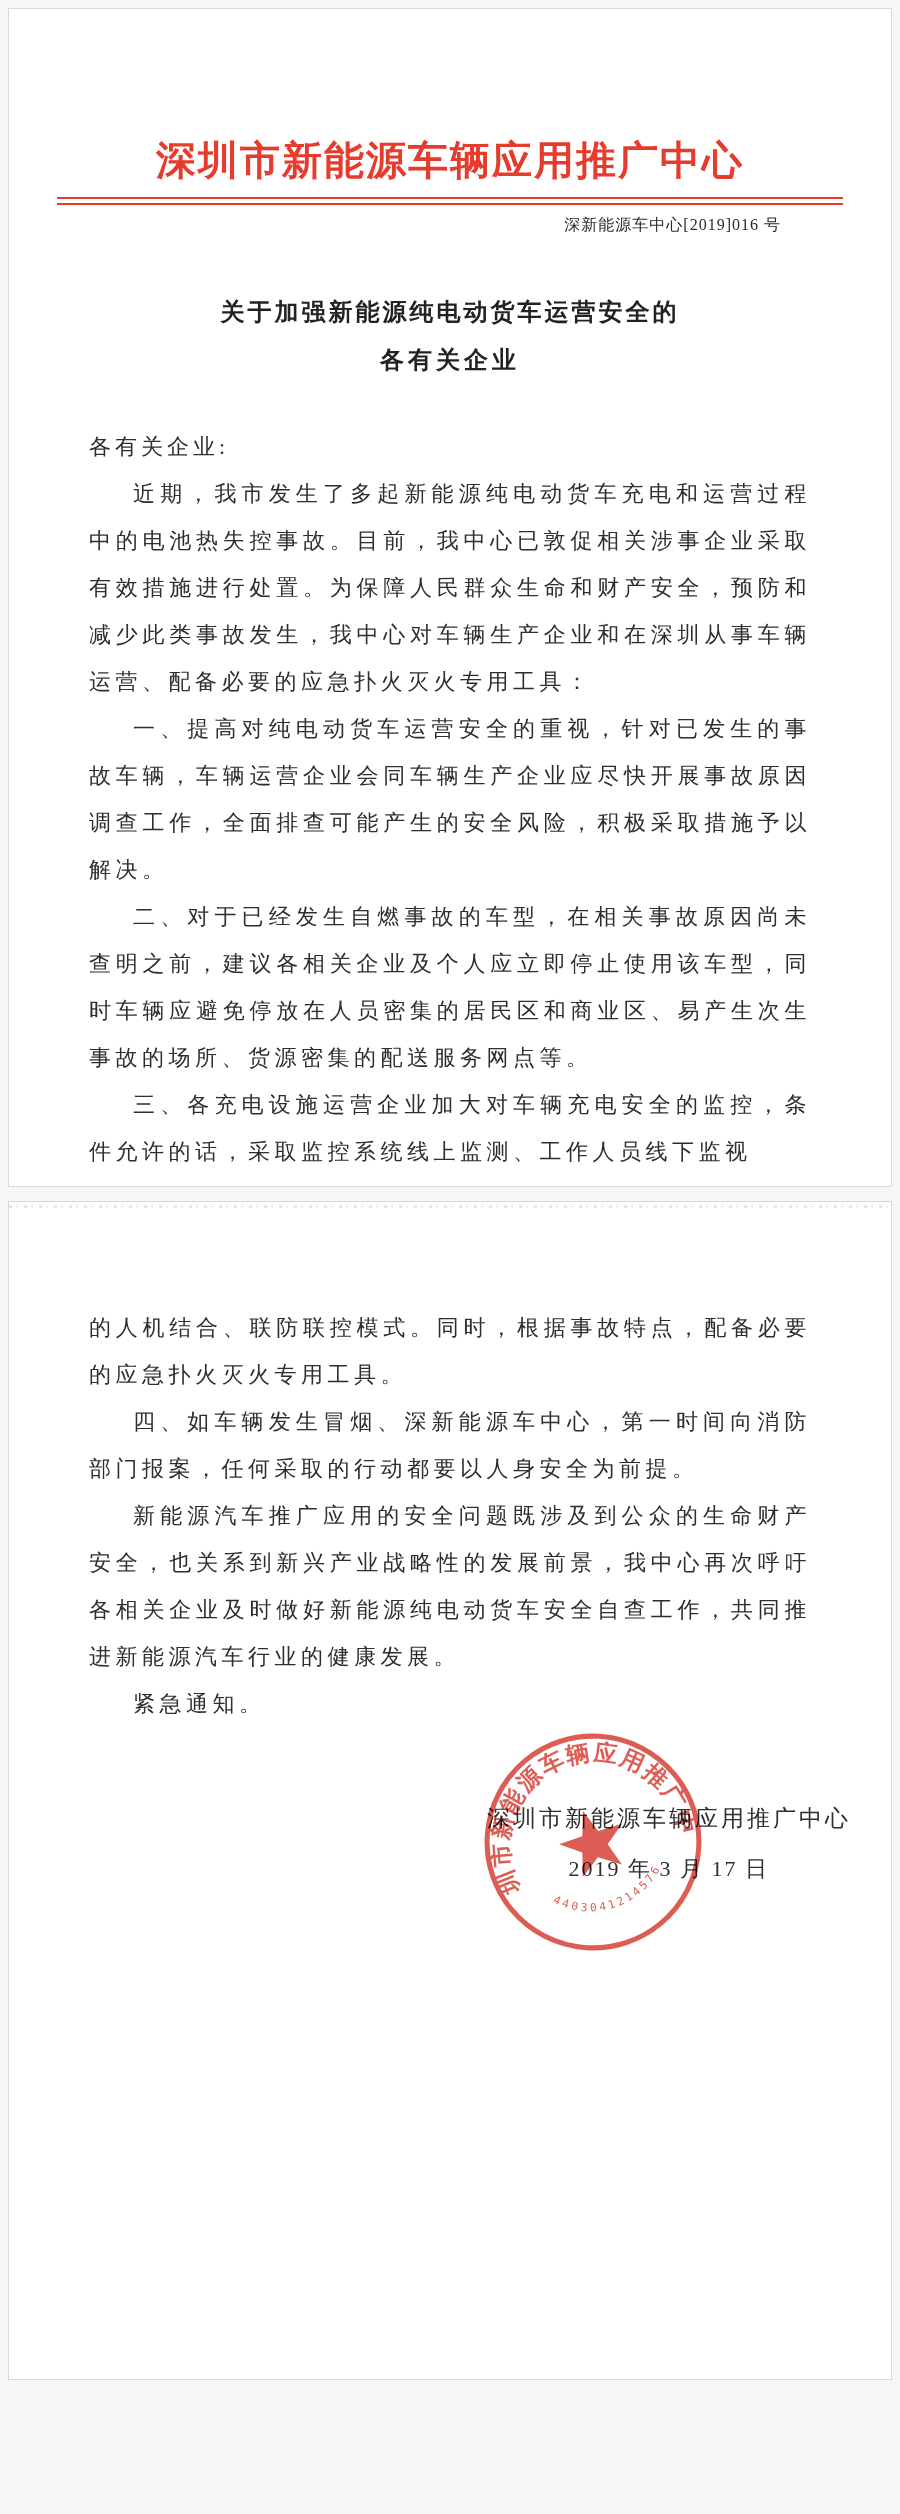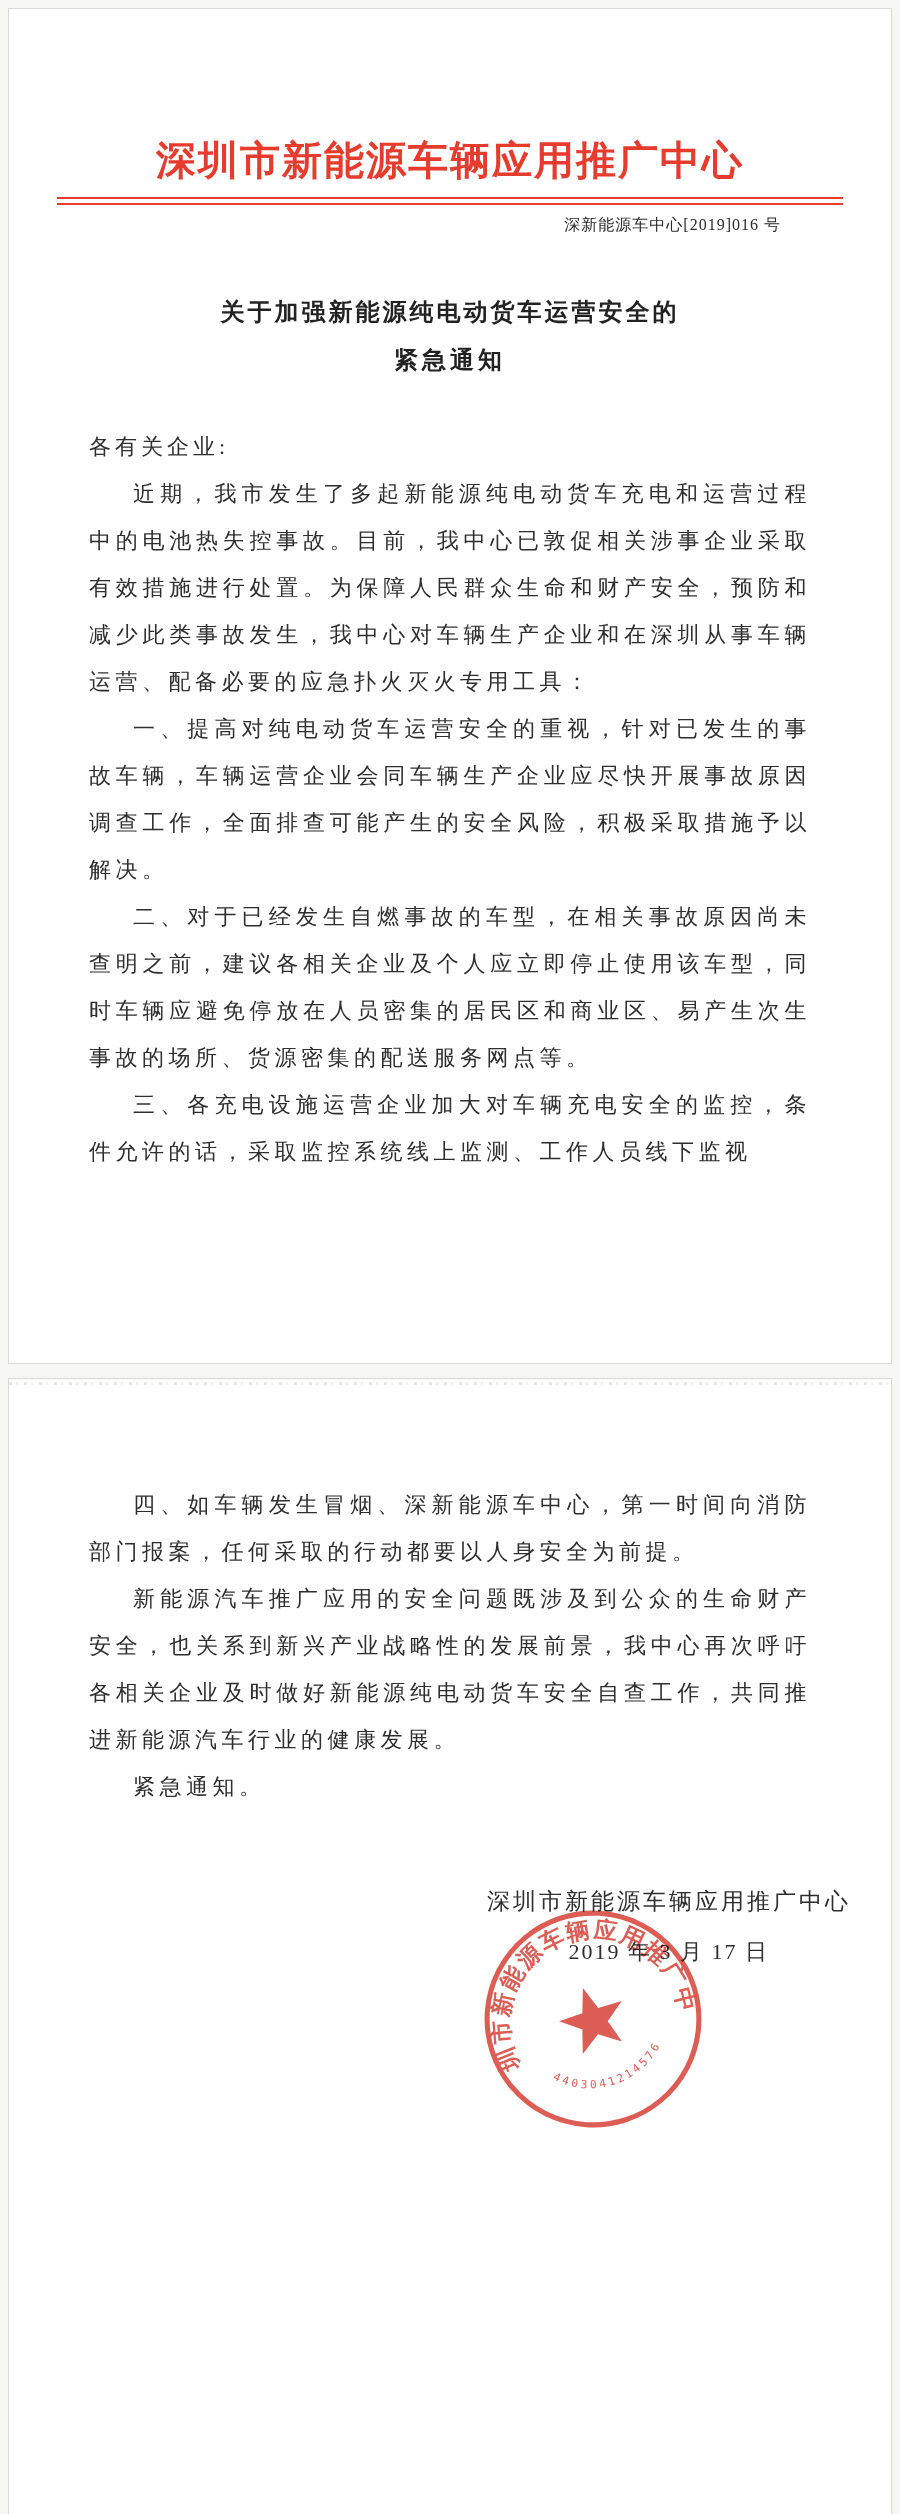--- a/index.html
+++ b/index.html
@@ -9,21 +9,21 @@
     font-family:"Liberation Serif","DejaVu Serif",serif;
     -webkit-font-smoothing:antialiased;
   }
   .page{
     position:relative;
     width:884px;
     margin:0 auto;
     box-sizing:border-box;
     background:#ffffff;
     border:1px solid #d9d9d7;
-    height:1356px;
+    height:1179px;
     overflow:hidden;
   }
   .page-1{margin-top:8px;}
   .page-2{margin-top:14px;}
 
   
   .org-title{
     margin-top:128px;
     text-align:center;
     font-size:40px;
@@ -134,36 +134,37 @@
 <body>
 
 <section class="page page-1">
   <div class="org-title">深圳市新能源车辆应用推广中心</div>
 
   <div class="red-rule"></div>
 
   <div class="doc-number">深新能源车中心[2019]016 号</div>
 
   <div class="notice-title">关于加强新能源纯电动货车运营安全的</div>
-  <div class="notice-subtitle">紧急通知</div>
+  <div class="notice-subtitle">各有关企业</div>
 
   <div class="body-block">
     <div class="salutation">各有关企业:</div>
 
     <p class="body-par">近期，我市发生了多起新能源纯电动货车充电和运营过程中的电池热失控事故。目前，我中心已敦促相关涉事企业采取有效措施进行处置。为保障人民群众生命和财产安全，预防和减少此类事故发生，我中心对车辆生产企业和在深圳从事车辆运营、配备必要的应急扑火灭火专用工具：</p>
     <p class="body-par">一、提高对纯电动货车运营安全的重视，针对已发生的事故车辆，车辆运营企业会同车辆生产企业应尽快开展事故原因调查工作，全面排查可能产生的安全风险，积极采取措施予以解决。</p>
     <p class="body-par">二、对于已经发生自燃事故的车型，在相关事故原因尚未查明之前，建议各相关企业及个人应立即停止使用该车型，同时车辆应避免停放在人员密集的居民区和商业区、易产生次生事故的场所、货源密集的配送服务网点等。</p>
     <p class="body-par">三、各充电设施运营企业加大对车辆充电安全的监控，条件允许的话，采取监控系统线上监测、工作人员线下监视</p>
   </div>
 </section>
 
 <section class="page page-2">
   <div class="scan-noise"></div>
 
   <div class="body-block">
+    <p class="body-par no-indent">的人机结合、联防联控模式。同时，根据事故特点，配备必要的应急扑火灭火专用工具。</p>
     <p class="body-par">四、如车辆发生冒烟、深新能源车中心，第一时间向消防部门报案，任何采取的行动都要以人身安全为前提。</p>
     <p class="body-par">新能源汽车推广应用的安全问题既涉及到公众的生命财产安全，也关系到新兴产业战略性的发展前景，我中心再次呼吁各相关企业及时做好新能源纯电动货车安全自查工作，共同推进新能源汽车行业的健康发展。</p>
     <p class="body-par">紧急通知。</p>
   </div>
 
   <div class="sig-org">深圳市新能源车辆应用推广中心</div>
   <div class="sig-date">2019 年 3 月 17 日</div>
 
   <div class="stamp">
     <svg viewBox="0 0 220 220" width="224" height="224">

